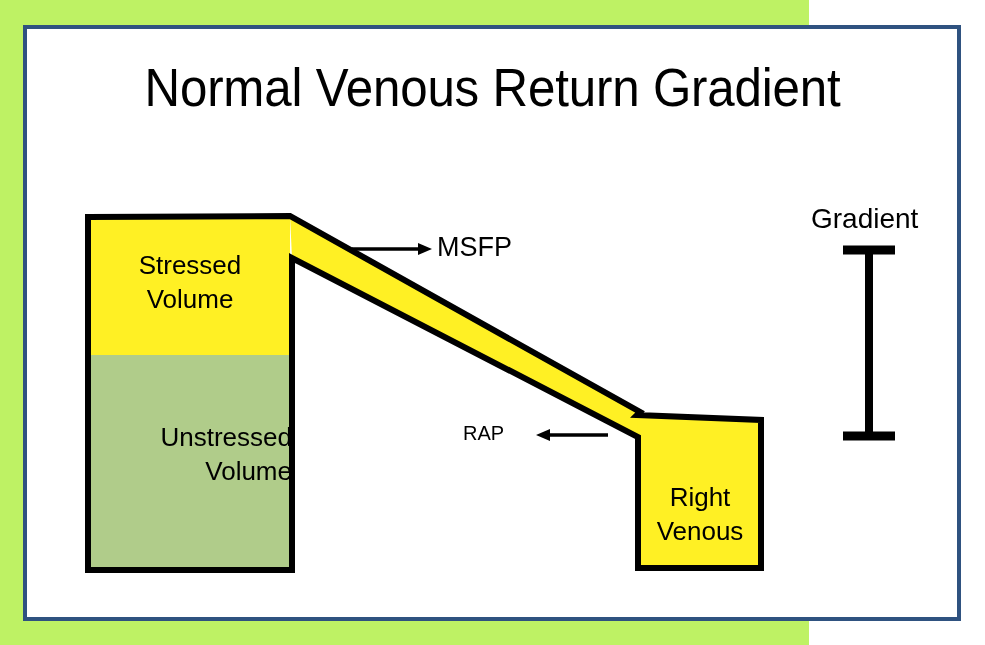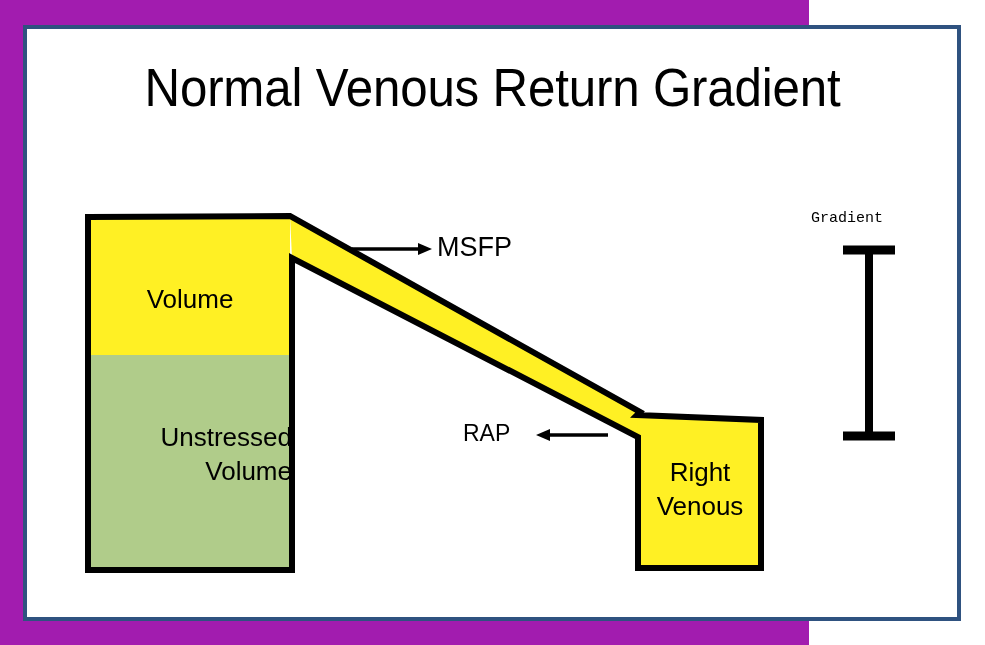--- a/index.html
+++ b/index.html
@@ -10,21 +10,21 @@
   body {
     width: 985px;
     height: 645px;
     font-family: "Liberation Sans", sans-serif;
     overflow: hidden;
   }
   #canvas {
     position: relative;
     width: 809px;
     height: 645px;
-    background: #a21caf;
+    background: #bef264;
   }
   
   #slide-frame {
     position: absolute;
     left: 23px;
     top: 25px;
     width: 938px;
     height: 596px;
     border: 4px solid #2F5280;
     box-sizing: border-box;
@@ -74,39 +74,38 @@
     width: 200px;
   }
   #label-unstressed-volume {
     left: 88px;
     top: 420px;
     width: 204px;
     text-align: right;
   }
   #label-right-atria {
     left: 638px;
-    top: 455px;
+    top: 480px;
     width: 124px;
   }
   #label-msfp {
     left: 437px;
     top: 232px;
     font-size: 27px;
   }
   #label-rap {
     left: 463px;
     top: 418px;
-    font-size: 23px;
+    font-size: 20px;
   }
   #label-gradient {
     left: 811px;
     top: 206px;
-    font-size: 15px;
+    font-size: 28px;
     line-height: 25px;
-    font-family: Liberation Mono, monospace;
   }
 </style>
 </head>
 <body>
 
 <div id="canvas">
 
   <div id="slide-frame"></div>
 
   <div id="diagram-title">Normal Venous Return Gradient</div>
@@ -135,21 +134,21 @@
 
     <g>
       <line x1="843" y1="250" x2="895" y2="250" stroke="#000000" stroke-width="9"></line>
       <line x1="869" y1="250" x2="869" y2="436" stroke="#000000" stroke-width="8"></line>
       <line x1="843" y1="436" x2="895" y2="436" stroke="#000000" stroke-width="9"></line>
     </g>
 
   </svg>
 
   <div class="fig-label two-line" id="label-stressed-volume">
-    <br>
+    <span>Stressed</span><br>
     <span>Volume</span>
   </div>
 
   <div class="fig-label two-line" id="label-unstressed-volume">
     <span>Unstressed</span><br>
     <span>Volume</span>
   </div>
 
   <div class="fig-label two-line" id="label-right-atria">
     <span>Right</span><br>

